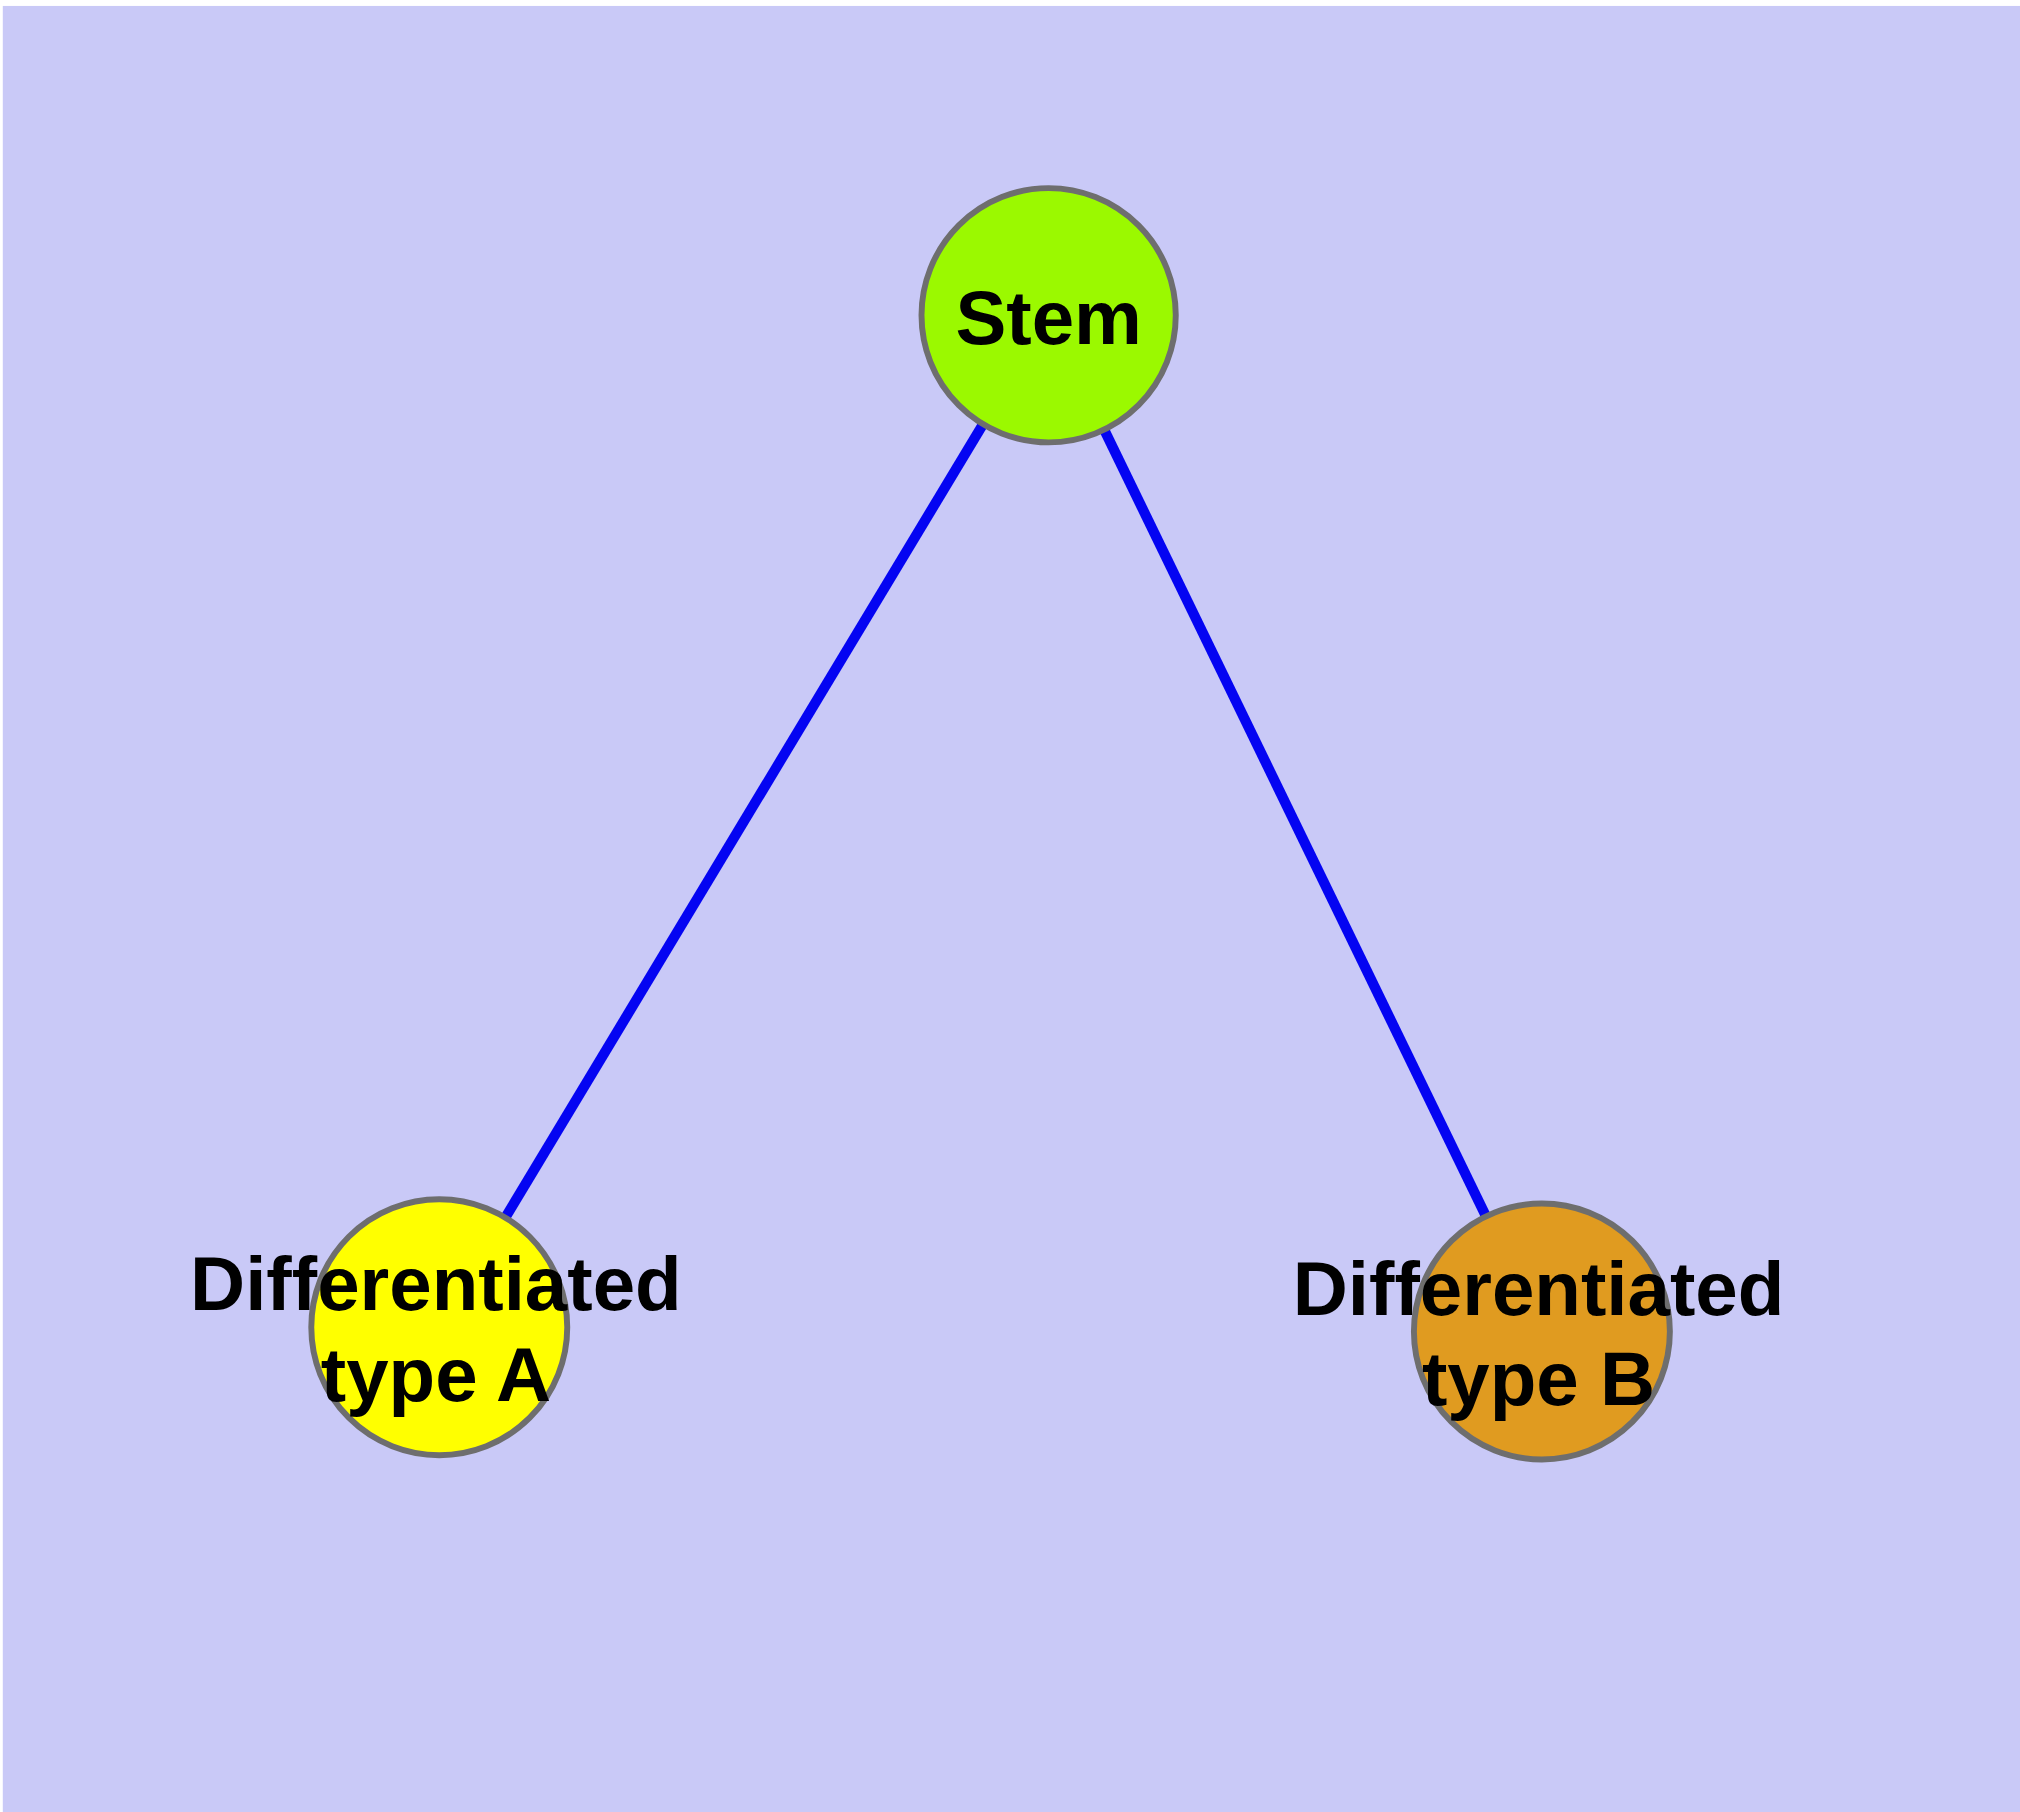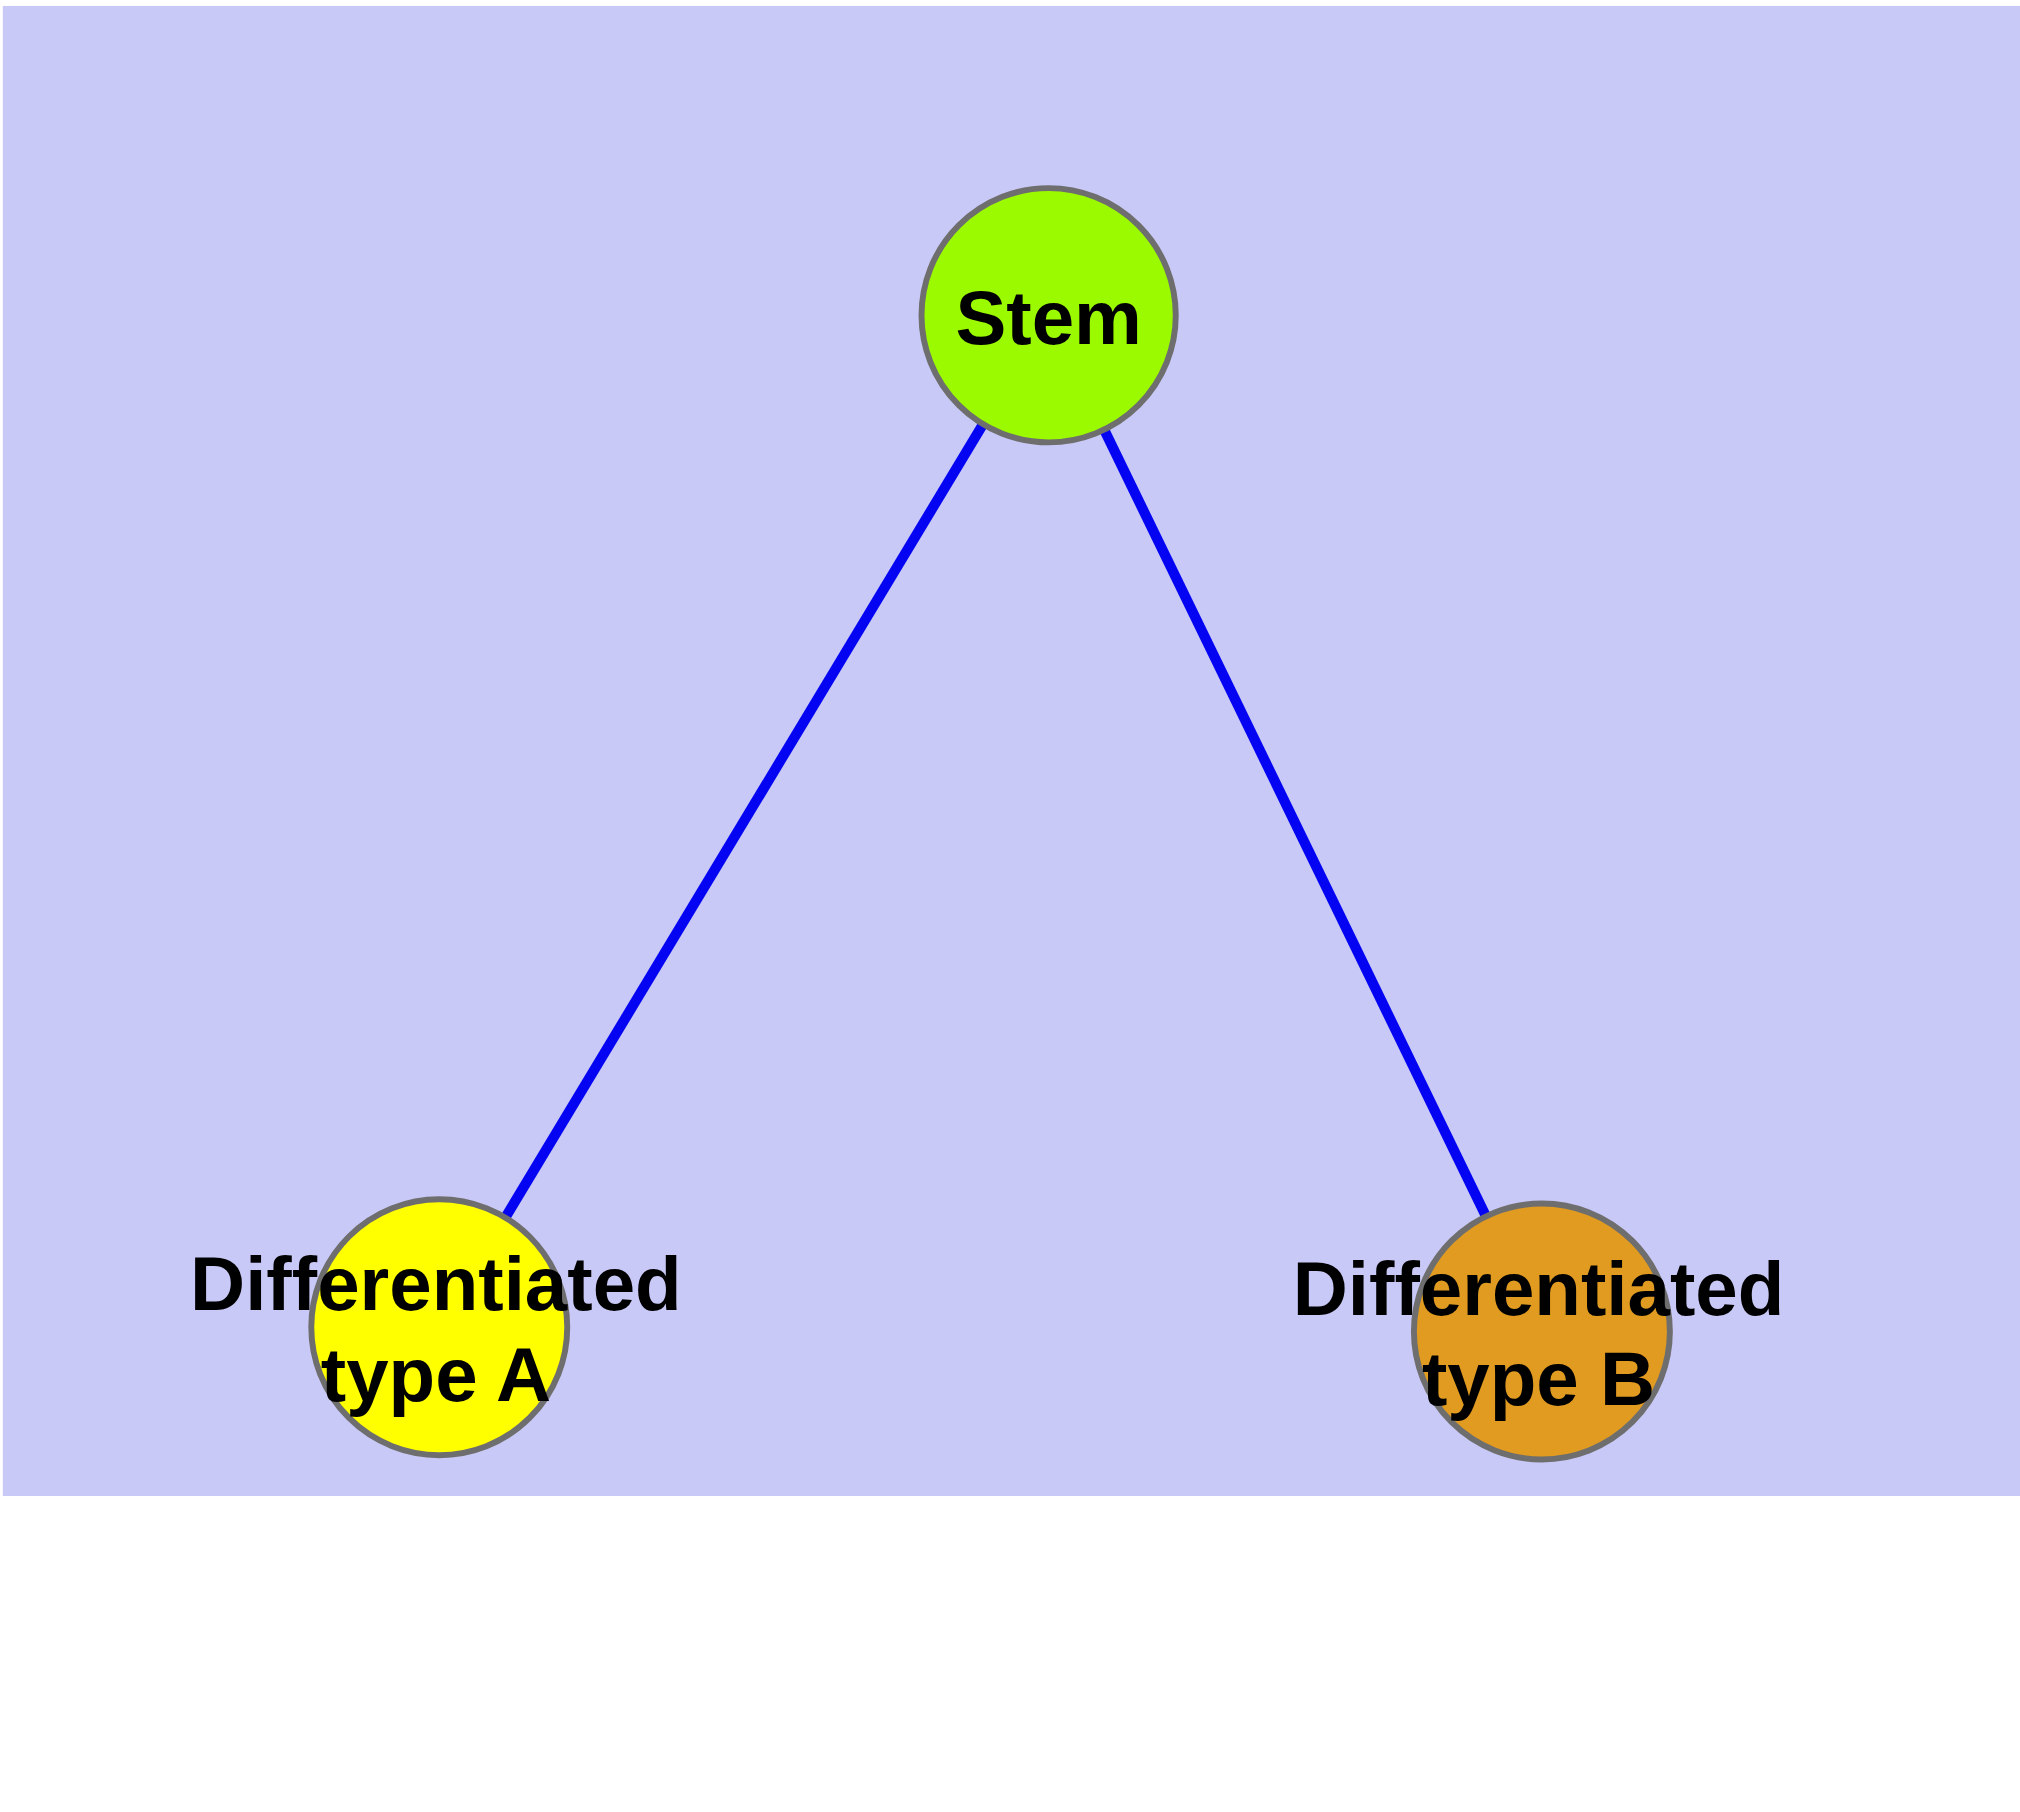--- a/index.html
+++ b/index.html
@@ -3,21 +3,21 @@
 <meta charset="utf-8">
 <style>
   html, body {
     margin: 0;
     padding: 0;
     background: #FFFFFF;
     font-family: "Liberation Sans", sans-serif;
   }
   .stage {
     width: 2021px;
-    height: 1496px;
+    height: 1812px;
     position: relative;
     background: #FFFFFF;
     overflow: hidden;
   }
   svg.graph {
     position: absolute;
     left: 0;
     top: 0;
     display: block;
   }

